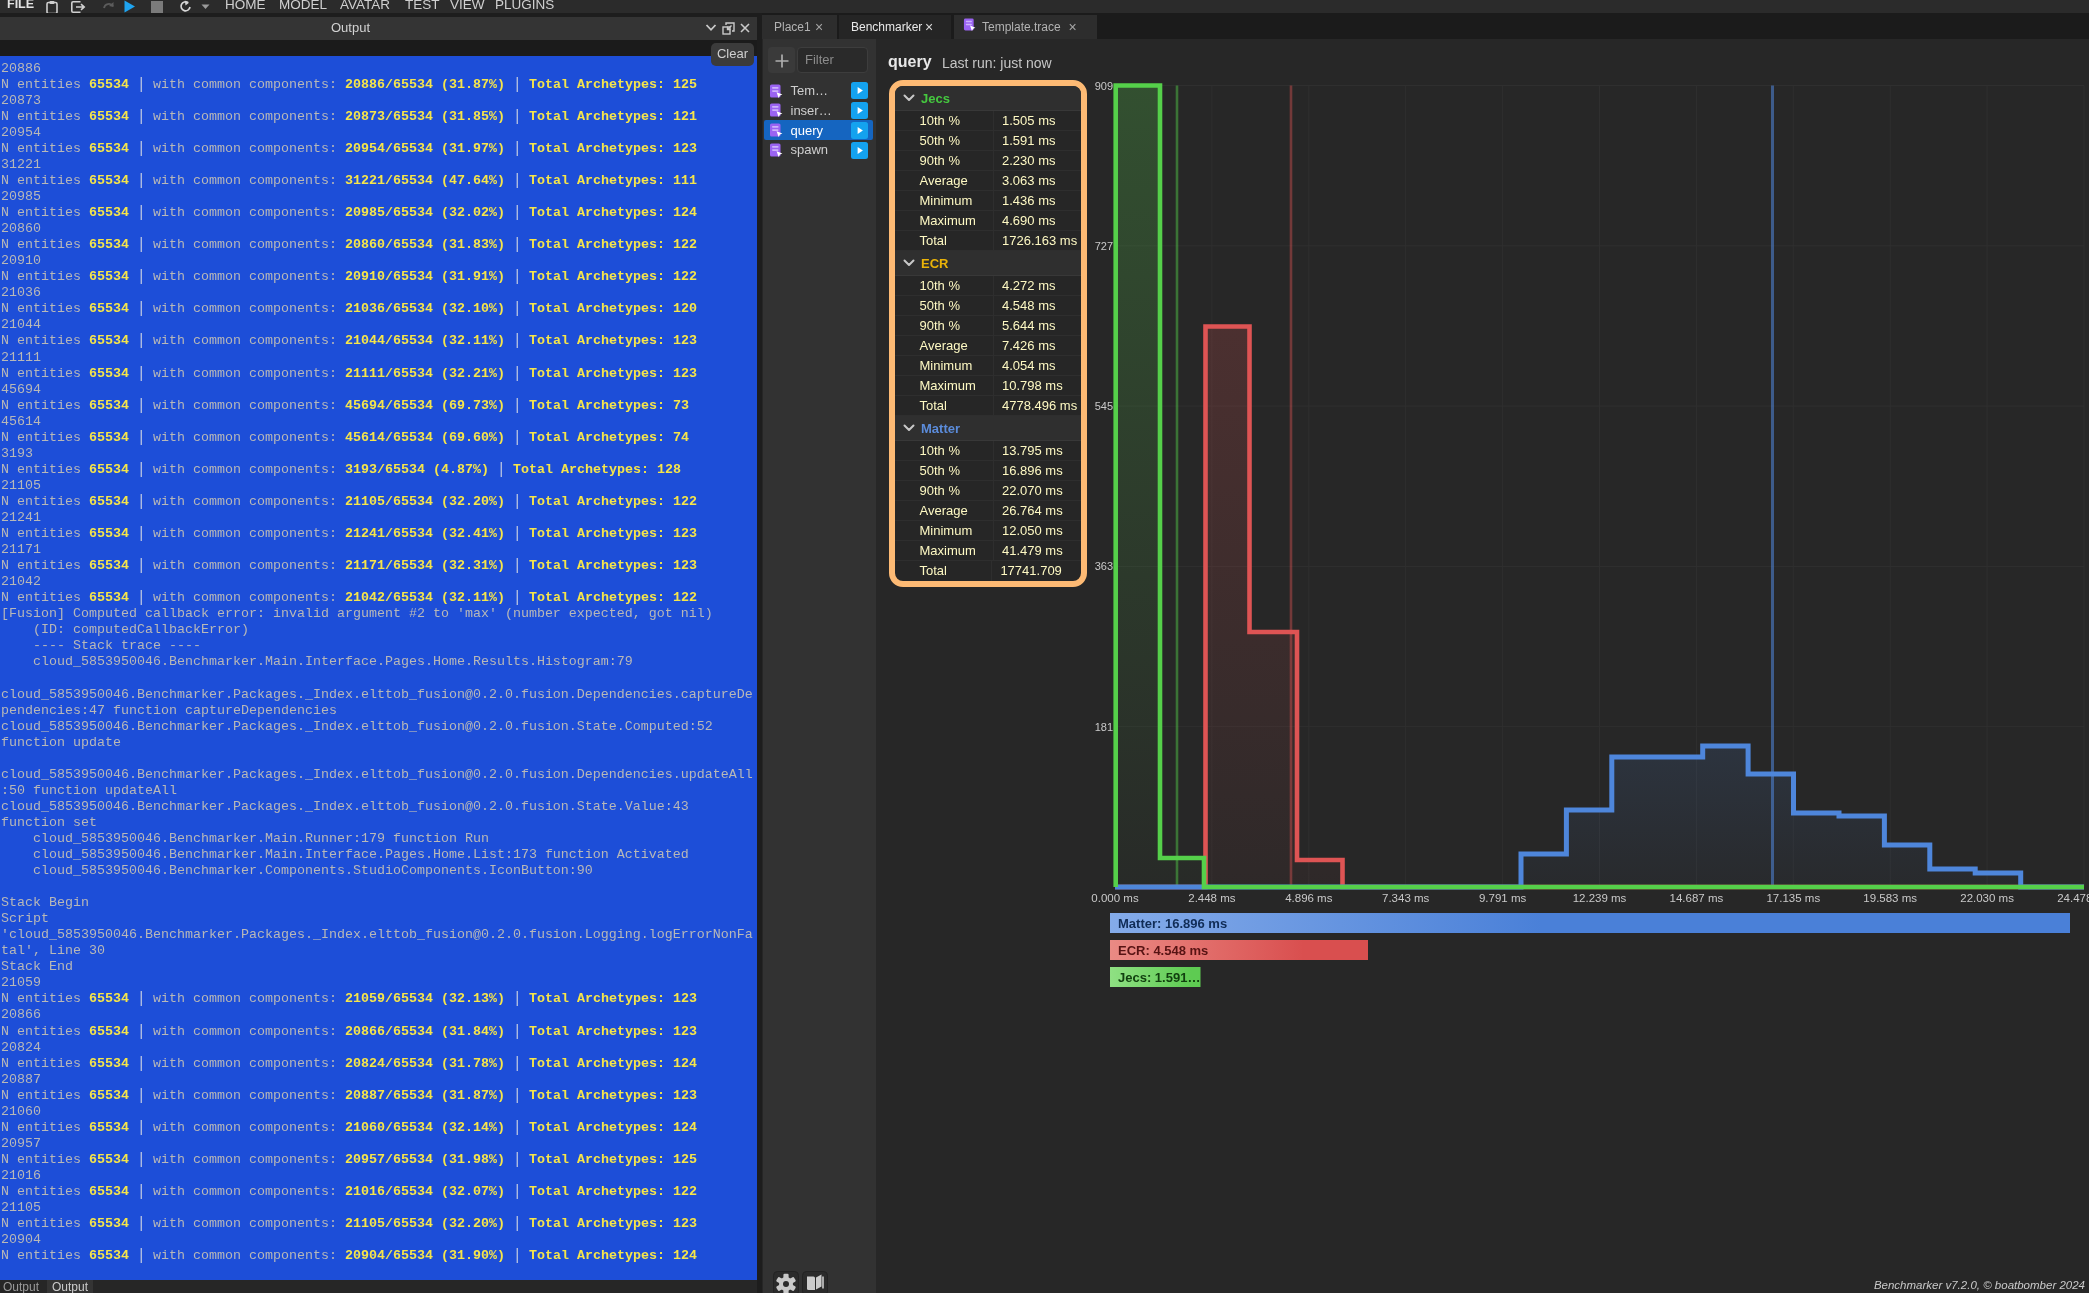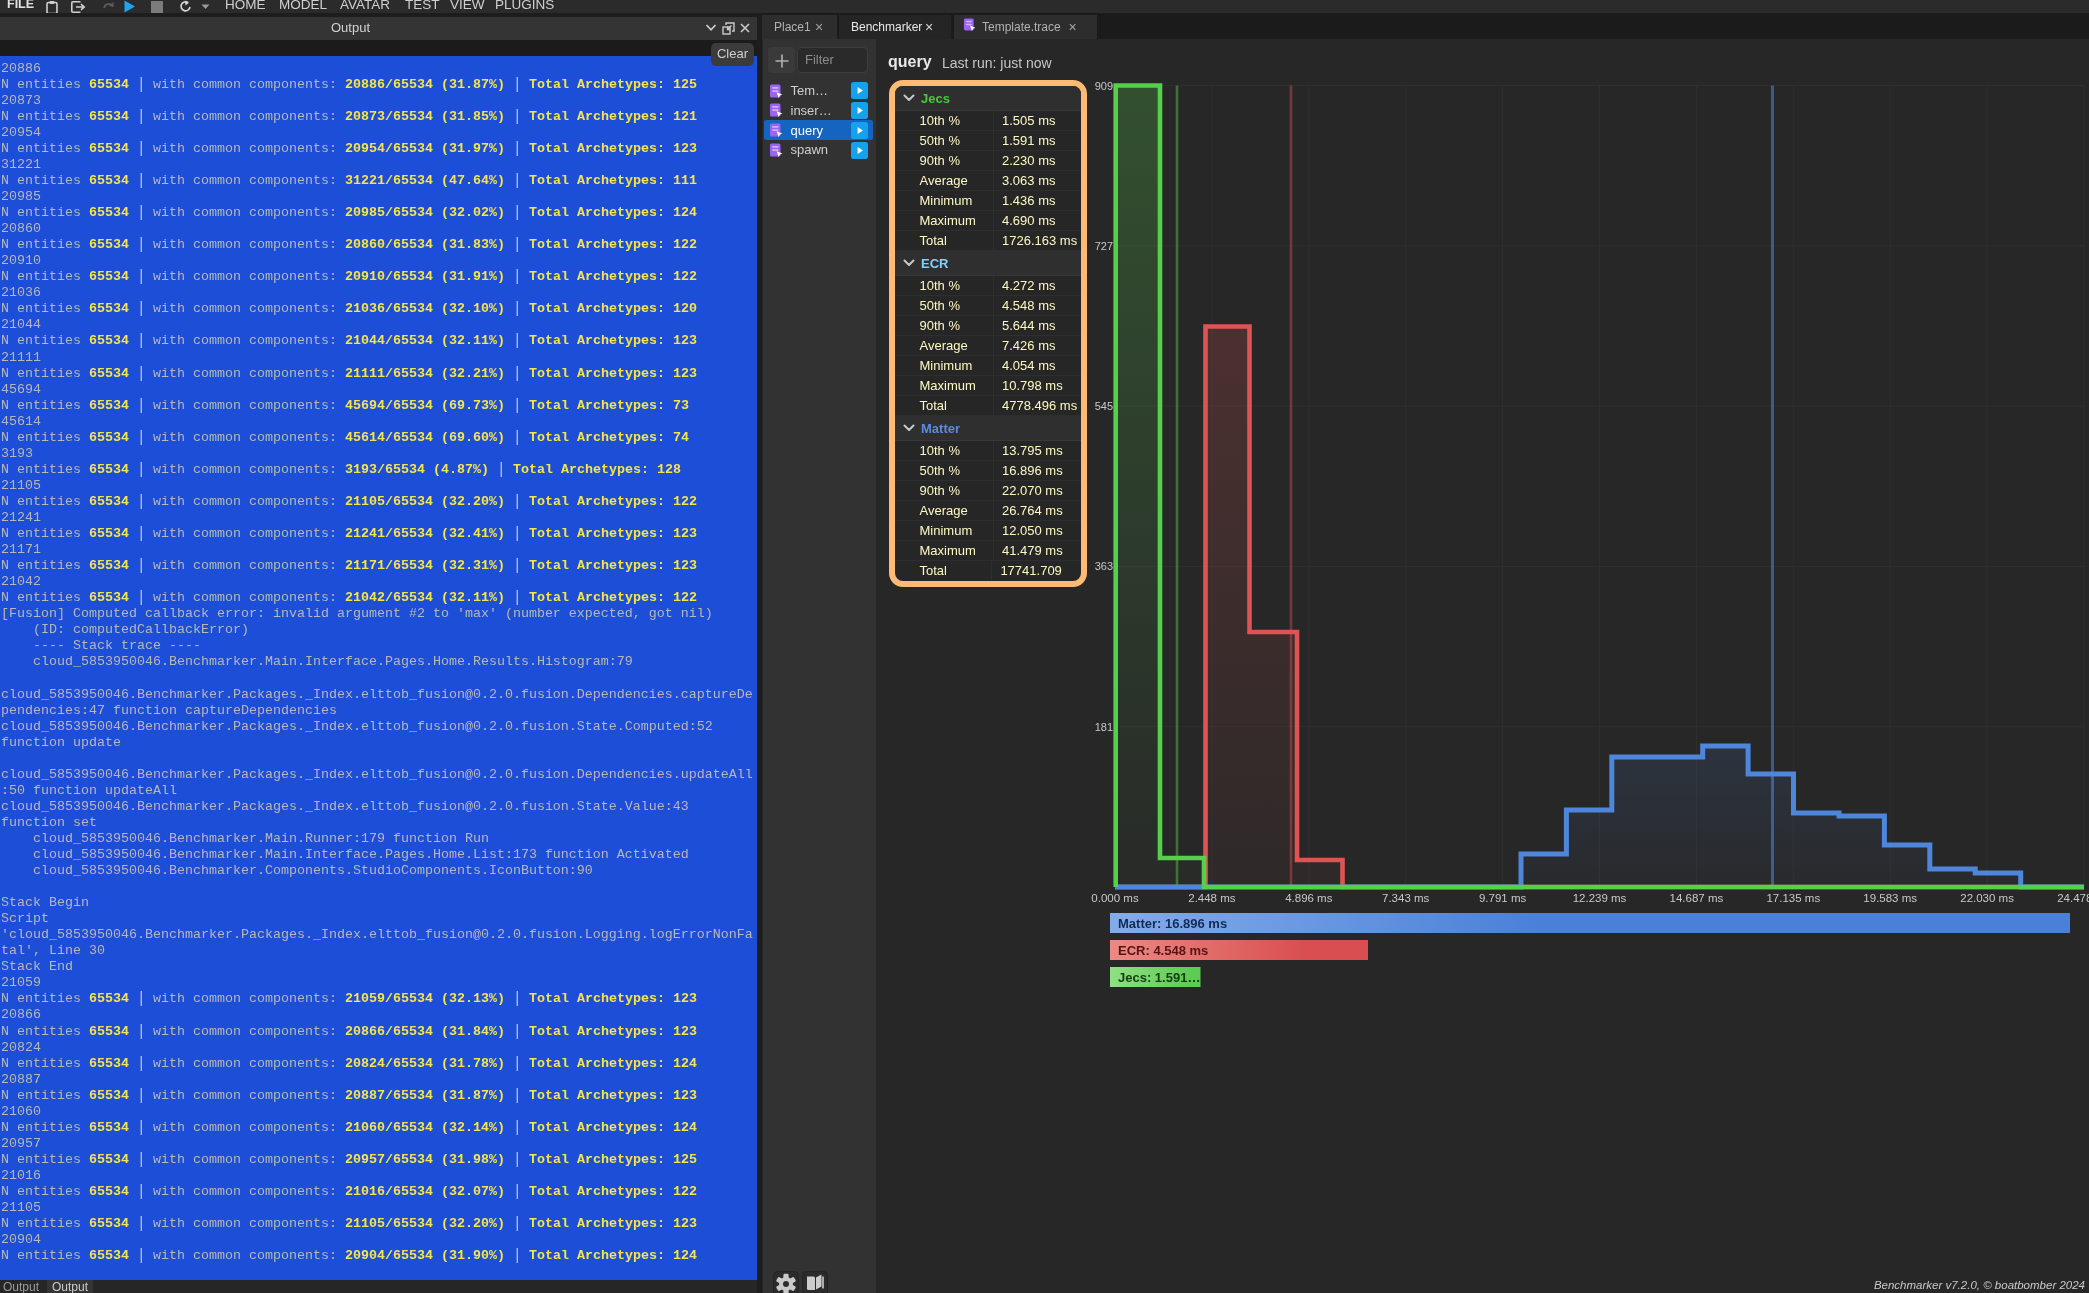--- a/index.html
+++ b/index.html
@@ -227,21 +227,21 @@
         <div class="sval">4.690 ms</div>
       </div>
       <div class="srow">
         <div class="slab">Total</div>
         <div class="sval">1726.163 ms</div>
       </div>
       <div class="sechdr">
         <svg width="12" height="8" viewBox="0 0 12 8" style="margin:0 6px 0 8px">
           <path d="M1.5 1.5 L6 6 L10.5 1.5" stroke="#c8c8c8" stroke-width="2" fill="none" stroke-linecap="round" stroke-linejoin="round"></path>
         </svg>
-        <span style="color:#7dd3fc;font-weight:bold">ECR</span>
+        <span style="color:#eab308;font-weight:bold">ECR</span>
       </div>
       <div class="srow">
         <div class="slab">10th %</div>
         <div class="sval">4.272 ms</div>
       </div>
       <div class="srow">
         <div class="slab">50th %</div>
         <div class="sval">4.548 ms</div>
       </div>
       <div class="srow">

